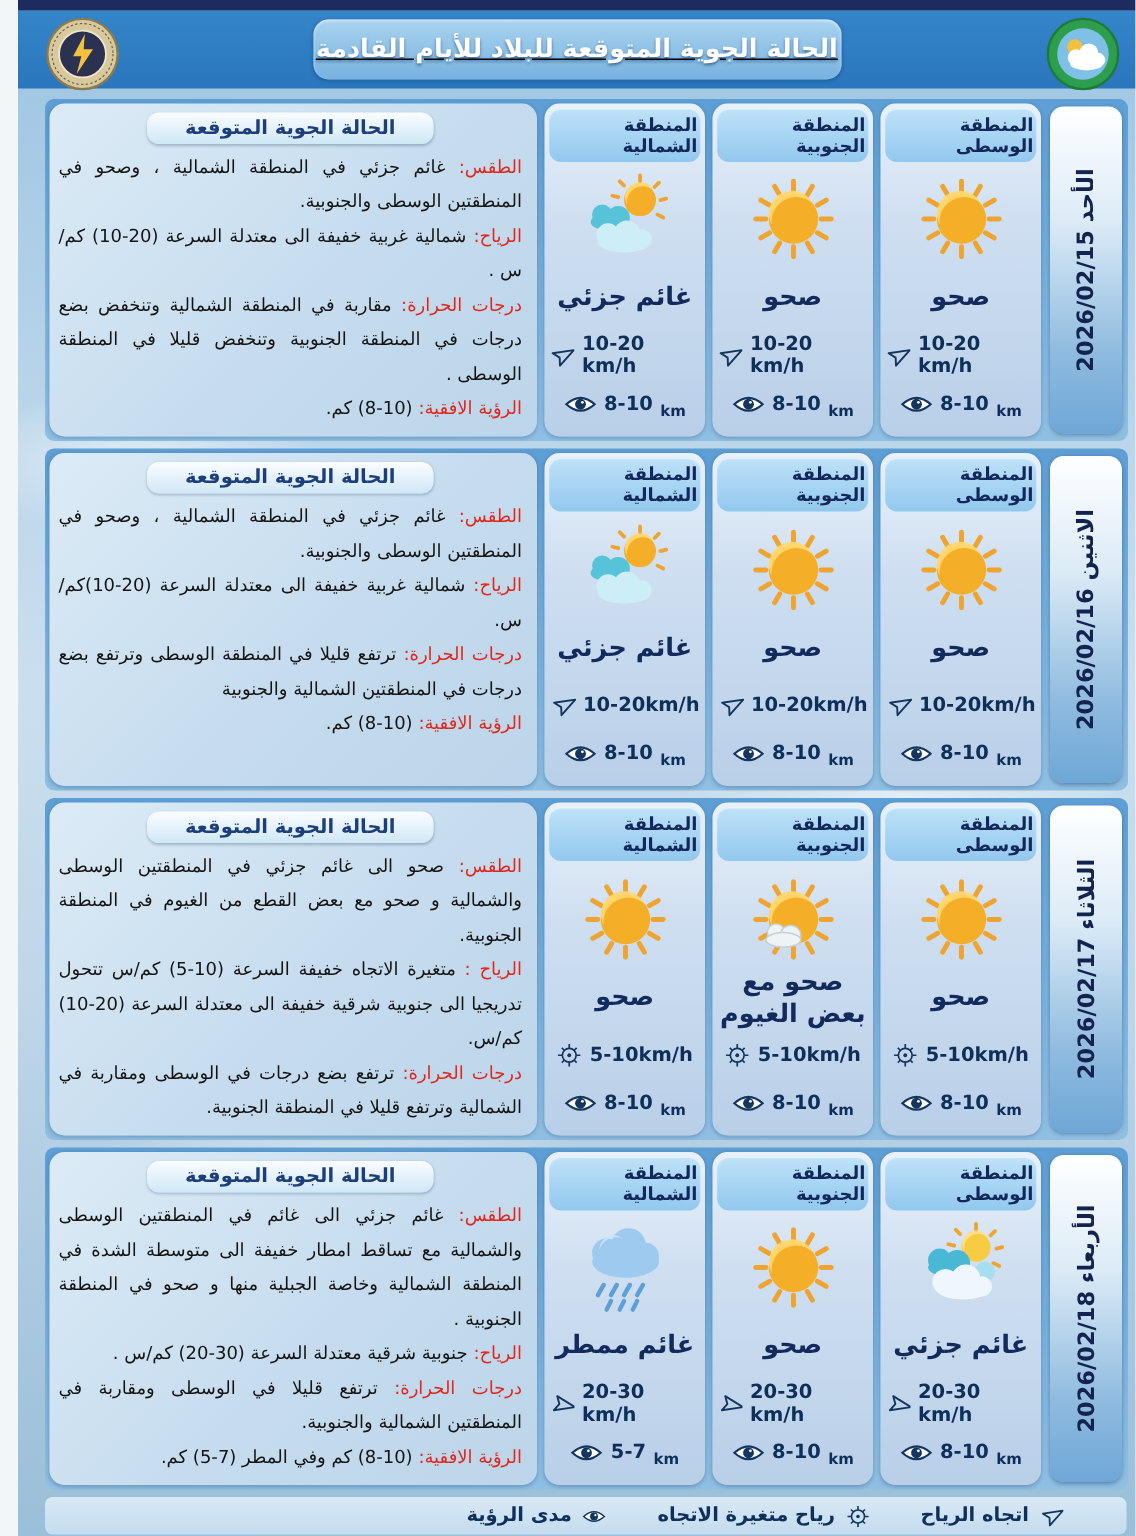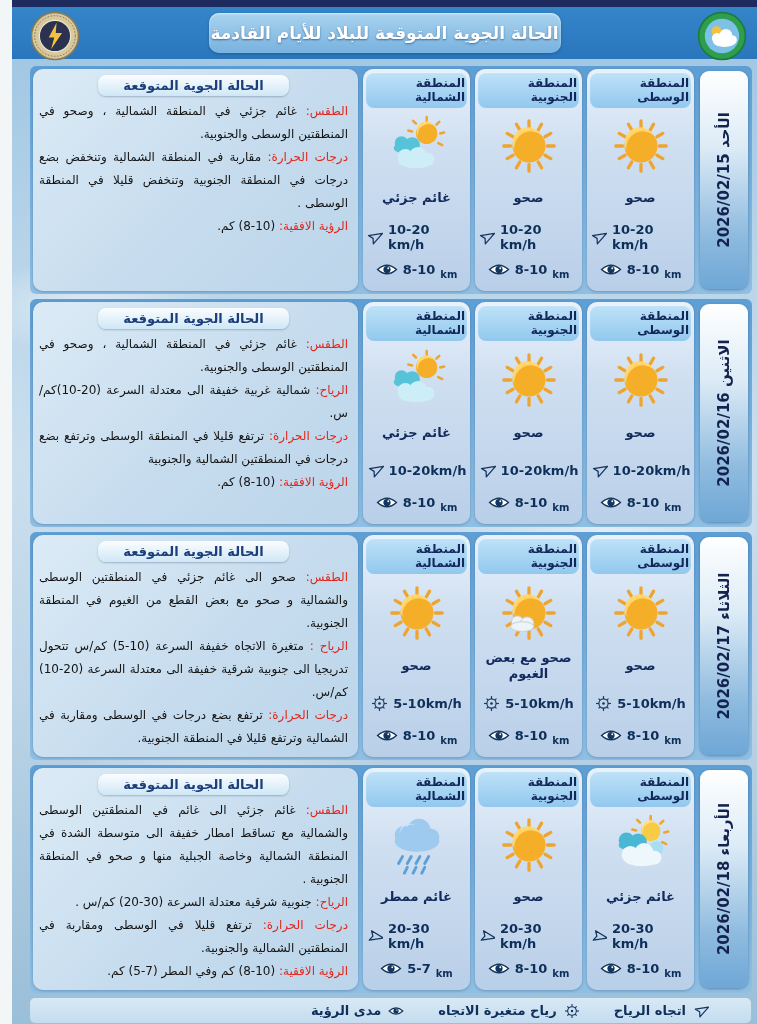--- a/index.html
+++ b/index.html
@@ -17,21 +17,21 @@
       radial-gradient(260px 110px at 30% 78%, rgba(255,255,255,.55), rgba(255,255,255,0) 70%),
       radial-gradient(200px 80px at 65% 90%, rgba(255,255,255,.45), rgba(255,255,255,0) 70%);
   }
   .left-margin-strip{ position:absolute; left:0; top:0; width:12px; height:100%; background:#f3f6f7; z-index:3; }
   .top-navy-strip{ position:absolute; left:12px; right:0; top:0; height:7px; background:#1e2b5e; z-index:3; }
 
   
   .header-bar{
     position:absolute; left:12px; right:0; top:7px; height:52px; z-index:2;
     background:linear-gradient(180deg,#3585c9,#2a76bd);
-    display:flex; align-items:center; justify-content:center;
+    display:flex; align-items:center; justify-content:center;text-decoration:underline;
   }
   .title-pill{
     width:352px; height:40px; border-radius:10px;
     background:linear-gradient(180deg,#a9d3ef,#77b2df);
     box-shadow:inset 0 1px 2px rgba(255,255,255,.6), 0 1px 3px rgba(0,30,70,.3);
     display:flex; align-items:center; justify-content:center;
     color:#fff; font-weight:bold; font-size:17px;
     text-shadow:0 1px 2px rgba(10,40,90,.55);
   }
   .logo{ position:absolute; top:4px; width:50px; height:50px; }
@@ -70,21 +70,21 @@
   .region-header{
     align-self:stretch; border-radius:8px; padding:4px 2px;
     background:linear-gradient(180deg,#bfe2f8,#92c8ee);
     color:#12275a; font-weight:bold; font-size:12px; text-align:right;
     box-shadow:inset 0 1px 1px rgba(255,255,255,.7);
   }
   .wicon{ height:72px; display:flex; align-items:center; justify-content:center; margin-top:6px; }
   .wicon svg{ width:62px; height:62px; }
   .cond{
     min-height:40px; display:flex; align-items:center; justify-content:center;
-    color:#132a5c; font-weight:bold; font-size:13px; text-align:center; line-height:1.25;
+    color:#132a5c; font-weight:bold; font-size:17px; text-align:center; line-height:1.25;
     padding:0 2px;
   }
   .metric{
     direction:ltr; display:flex; align-items:center; justify-content:center; gap:5px;
     color:#0e2f5a; font-weight:bold; font-size:13px; height:30px; margin-top:4px;
   }
   .metric .micon svg{ width:17px; height:17px; display:block; }
   .metric .eye svg{ width:22px; height:15px; display:block; }
   .metric .unit{ font-size:10px; align-self:flex-end; padding-bottom:3px; }
 
@@ -289,20 +289,21 @@
             </svg>
           </span>
         <span>8-10</span>
         <span class="unit">km</span>
       </div>
     </div>
 
     <div class="forecast-panel">
       <div class="panel-title">الحالة الجوية المتوقعة</div>
       <p class="detail"><span class="dlabel">الطقس:</span> <span>غائم جزئي في المنطقة الشمالية ، وصحو في المنطقتين الوسطى والجنوبية.</span></p>
+      <p class="detail"><span class="dlabel">الرياح:</span> <span>شمالية غربية خفيفة الى معتدلة السرعة (20-10) كم/س .</span></p>
       <p class="detail"><span class="dlabel">درجات الحرارة:</span> <span>مقاربة في المنطقة الشمالية وتنخفض بضع درجات في المنطقة الجنوبية وتنخفض قليلا في المنطقة الوسطى .</span></p>
       <p class="detail"><span class="dlabel">الرؤية الافقية:</span> <span>(10-8) كم.</span></p>
     </div>
   </section>
 
   <section class="day-row">
     <div class="day-strip">
       <div class="day-pill">
         <span class="day-text">الاثنين 2026/02/16</span>
       </div>

